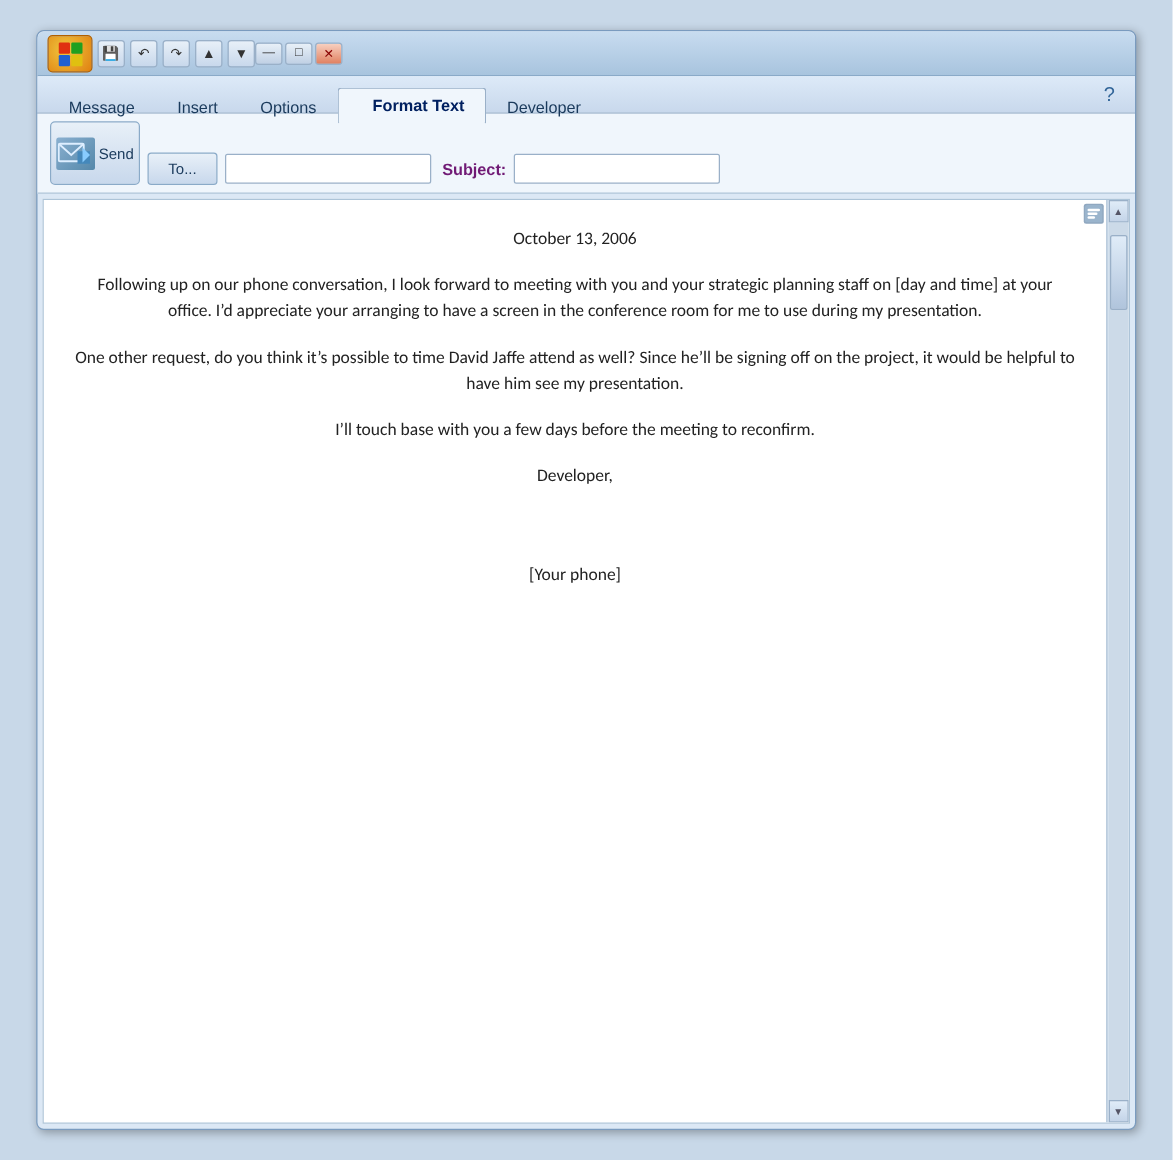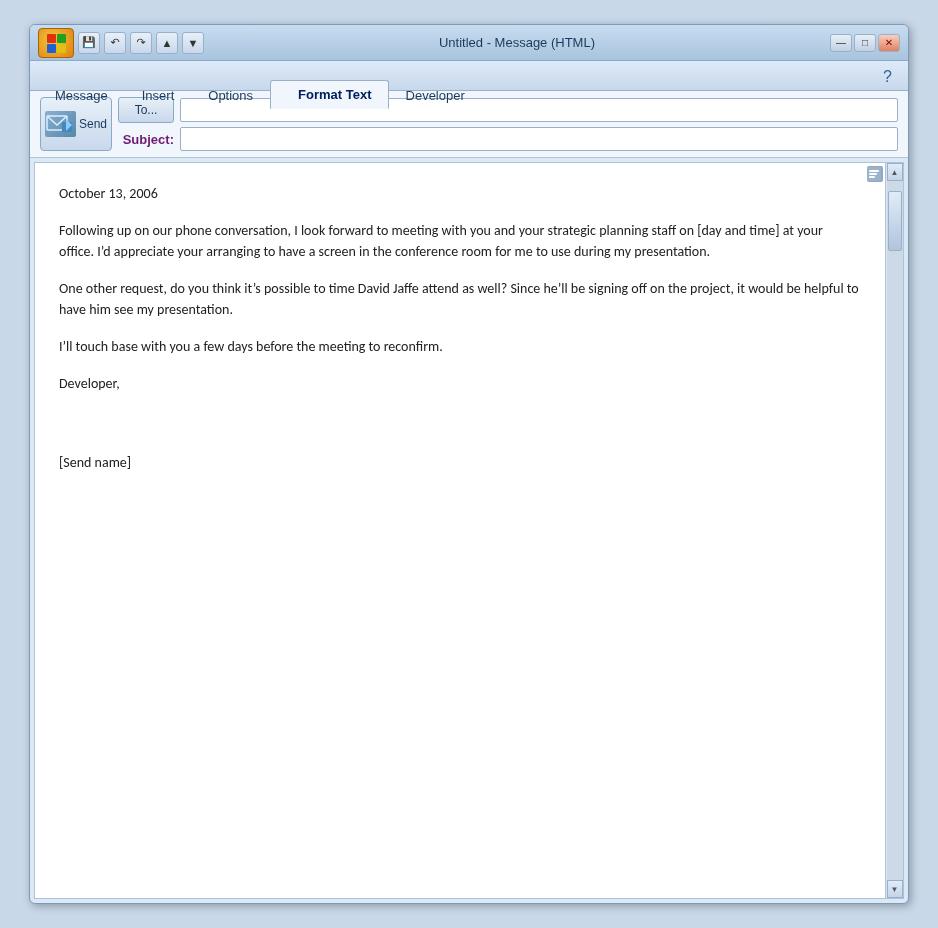--- a/index.html
+++ b/index.html
@@ -97,21 +97,21 @@
     }
     .ribbon-tab {
       padding: 6px 16px;
       font-size: 13px;
       color: #1a3a5c;
       cursor: pointer;
       border: 1px solid transparent;
       border-bottom: none;
       border-radius: 3px 3px 0 0;
       position: relative;
-      top: 19px;
+      top: 9px;
     }
     .ribbon-tab.active {
       background: #f0f6fc;
       border-color: #9ab0c8;
       border-bottom: 1px solid #f0f6fc;
       font-weight: 600;
       color: #002060;
       padding-left: 27px;
     }
     .ribbon-tab-help {
@@ -156,22 +156,23 @@
       border-radius: 2px;
       display: flex;
       align-items: center;
       justify-content: center;
       color: white;
       font-size: 16px;
     }
     .fields-area {
       flex: 1;
       display: flex;
-      flex-direction: column;
+      flex-direction: row;
       gap: 4px;
+      margin-top: 25px;
     }
     .field-row {
       display: flex;
       align-items: center;
       gap: 6px;
     }
     .field-btn {
       width: 56px;
       height: 26px;
       background: linear-gradient(to bottom, #e8f0f8, #c8d8ec);
@@ -211,20 +212,21 @@
       display: flex;
     }
     .body-content {
       flex: 1;
       padding: 20px 24px;
       font-size: 14px;
       color: #222;
       line-height: 1.5;
       overflow-y: auto;
       font-family: Calibri, 'Segoe UI', sans-serif;
+      text-align: center;
     }
     .body-content p {
       margin-bottom: 16px;
     }
     .scrollbar-area {
       width: 18px;
       background: #d8e4f0;
       border-left: 1px solid #b0c4d8;
       display: flex;
       flex-direction: column;
@@ -282,21 +284,20 @@
           <rect x="2" y="12" width="9" height="9" fill="#2060d0" rx="1"></rect>
           <rect x="12" y="12" width="9" height="9" fill="#e0c010" rx="1"></rect>
         </svg>
       </div>
       <div class="qat-btn">💾</div>
       <div class="qat-btn">↶</div>
       <div class="qat-btn">↷</div>
       <div class="qat-btn">▲</div>
       <div class="qat-btn">▼</div>
     </div>
-    <div class="titlebar-title">Untitled - Message (HTML)</div>
     <div class="titlebar-controls">
       <div class="win-btn">—</div>
       <div class="win-btn">□</div>
       <div class="win-btn close">✕</div>
     </div>
   </div>
 
   <div class="ribbon">
     <div class="ribbon-tabs-row">
       <div class="ribbon-tab">Message</div>
@@ -342,21 +343,21 @@
           <rect x="2" y="9" width="6" height="2" fill="white" rx="1"></rect>
         </svg>
       </div>
       <p>October 13, 2006</p>
       <p>Following up on our phone conversation, I look forward to meeting with you and your strategic planning staff on [day and time] at your office. I’d appreciate your arranging to have a screen in the conference room for me to use during my presentation.</p>
       <p>One other request, do you think it’s possible to time David Jaffe attend as well? Since he’ll be signing off on the project, it would be helpful to have him see my presentation.</p>
       <p>I’ll touch base with you a few days before the meeting to reconfirm.</p>
       <p>Developer,</p>
       <br>
       <br>
-      <p>[Send name]</p>
+      <p>[Your phone]</p>
     </div>
     <div class="scrollbar-area">
       <div class="scroll-btn">▲</div>
       <div class="scroll-track">
         <div class="scroll-thumb"></div>
       </div>
       <div class="scroll-btn">▼</div>
     </div>
   </div>
 

